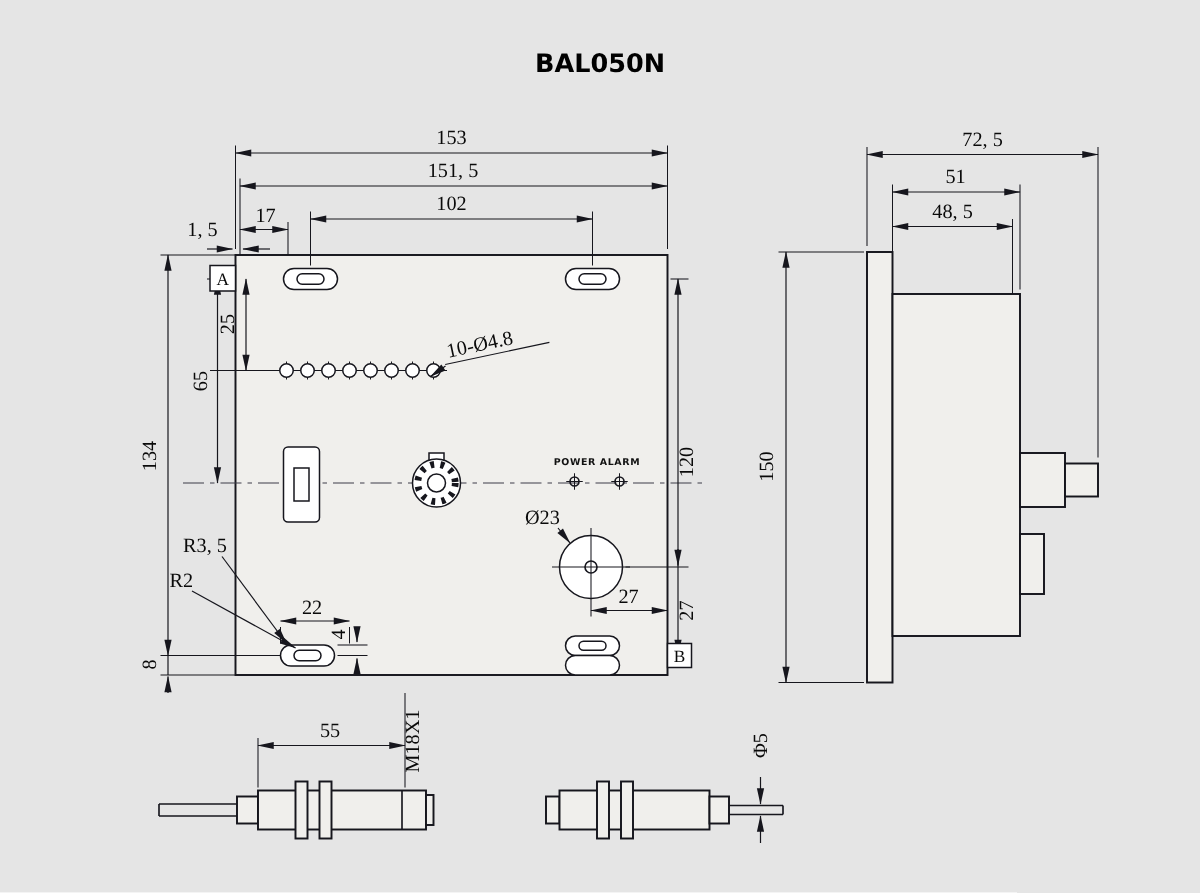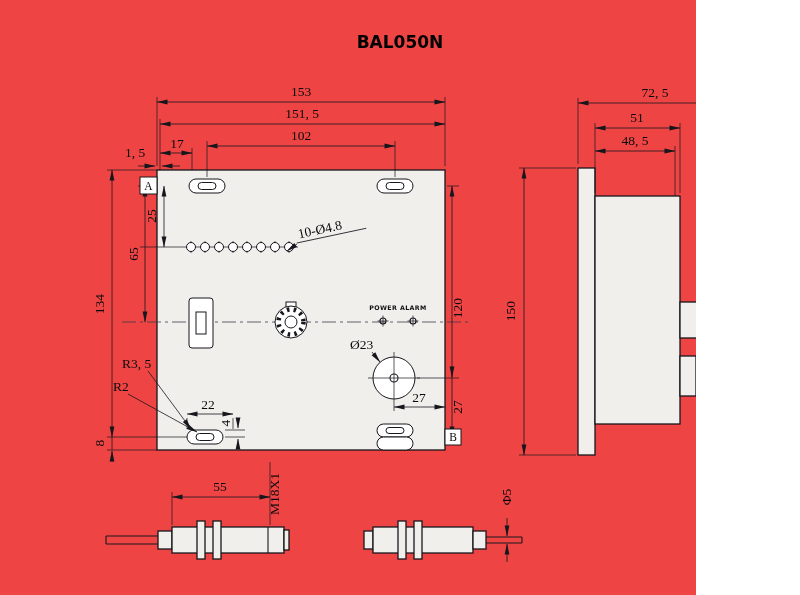--- a/index.html
+++ b/index.html
@@ -1,16 +1,16 @@
 <!DOCTYPE html>
 <html><head>
 <meta charset="utf-8">
 <style>
   html,body{margin:0;padding:0;background:#ffffff;}
-  .canvas{position:relative;width:696px;height:595px;background:#ef4444;overflow:hidden;}
+  .canvas{position:relative;width:800px;height:595px;background:#e5e5e5;overflow:hidden;}
   svg{position:absolute;left:0;top:0;}
   .part{fill:#f0efec;stroke:#16161d;stroke-width:1.3;}
   .feat{fill:#ffffff;stroke:#16161d;stroke-width:1;}
   .obj{fill:none;stroke:#16161d;stroke-width:1.1;}
   .dimline{stroke:#16161d;stroke-width:.8;fill:none;}
   .extline{stroke:#16161d;stroke-width:.7;fill:none;}
   .leader{stroke:#16161d;stroke-width:.8;fill:none;}
   .center{stroke:#3c3c48;stroke-width:.8;stroke-dasharray:14 4 3 4;fill:none;}
   .dimtext{font-family:"Liberation Serif",serif;font-size:13.5px;fill:#0a0a0a;}
   .datum{font-family:"Liberation Serif",serif;font-size:11.5px;fill:#0a0a0a;}

